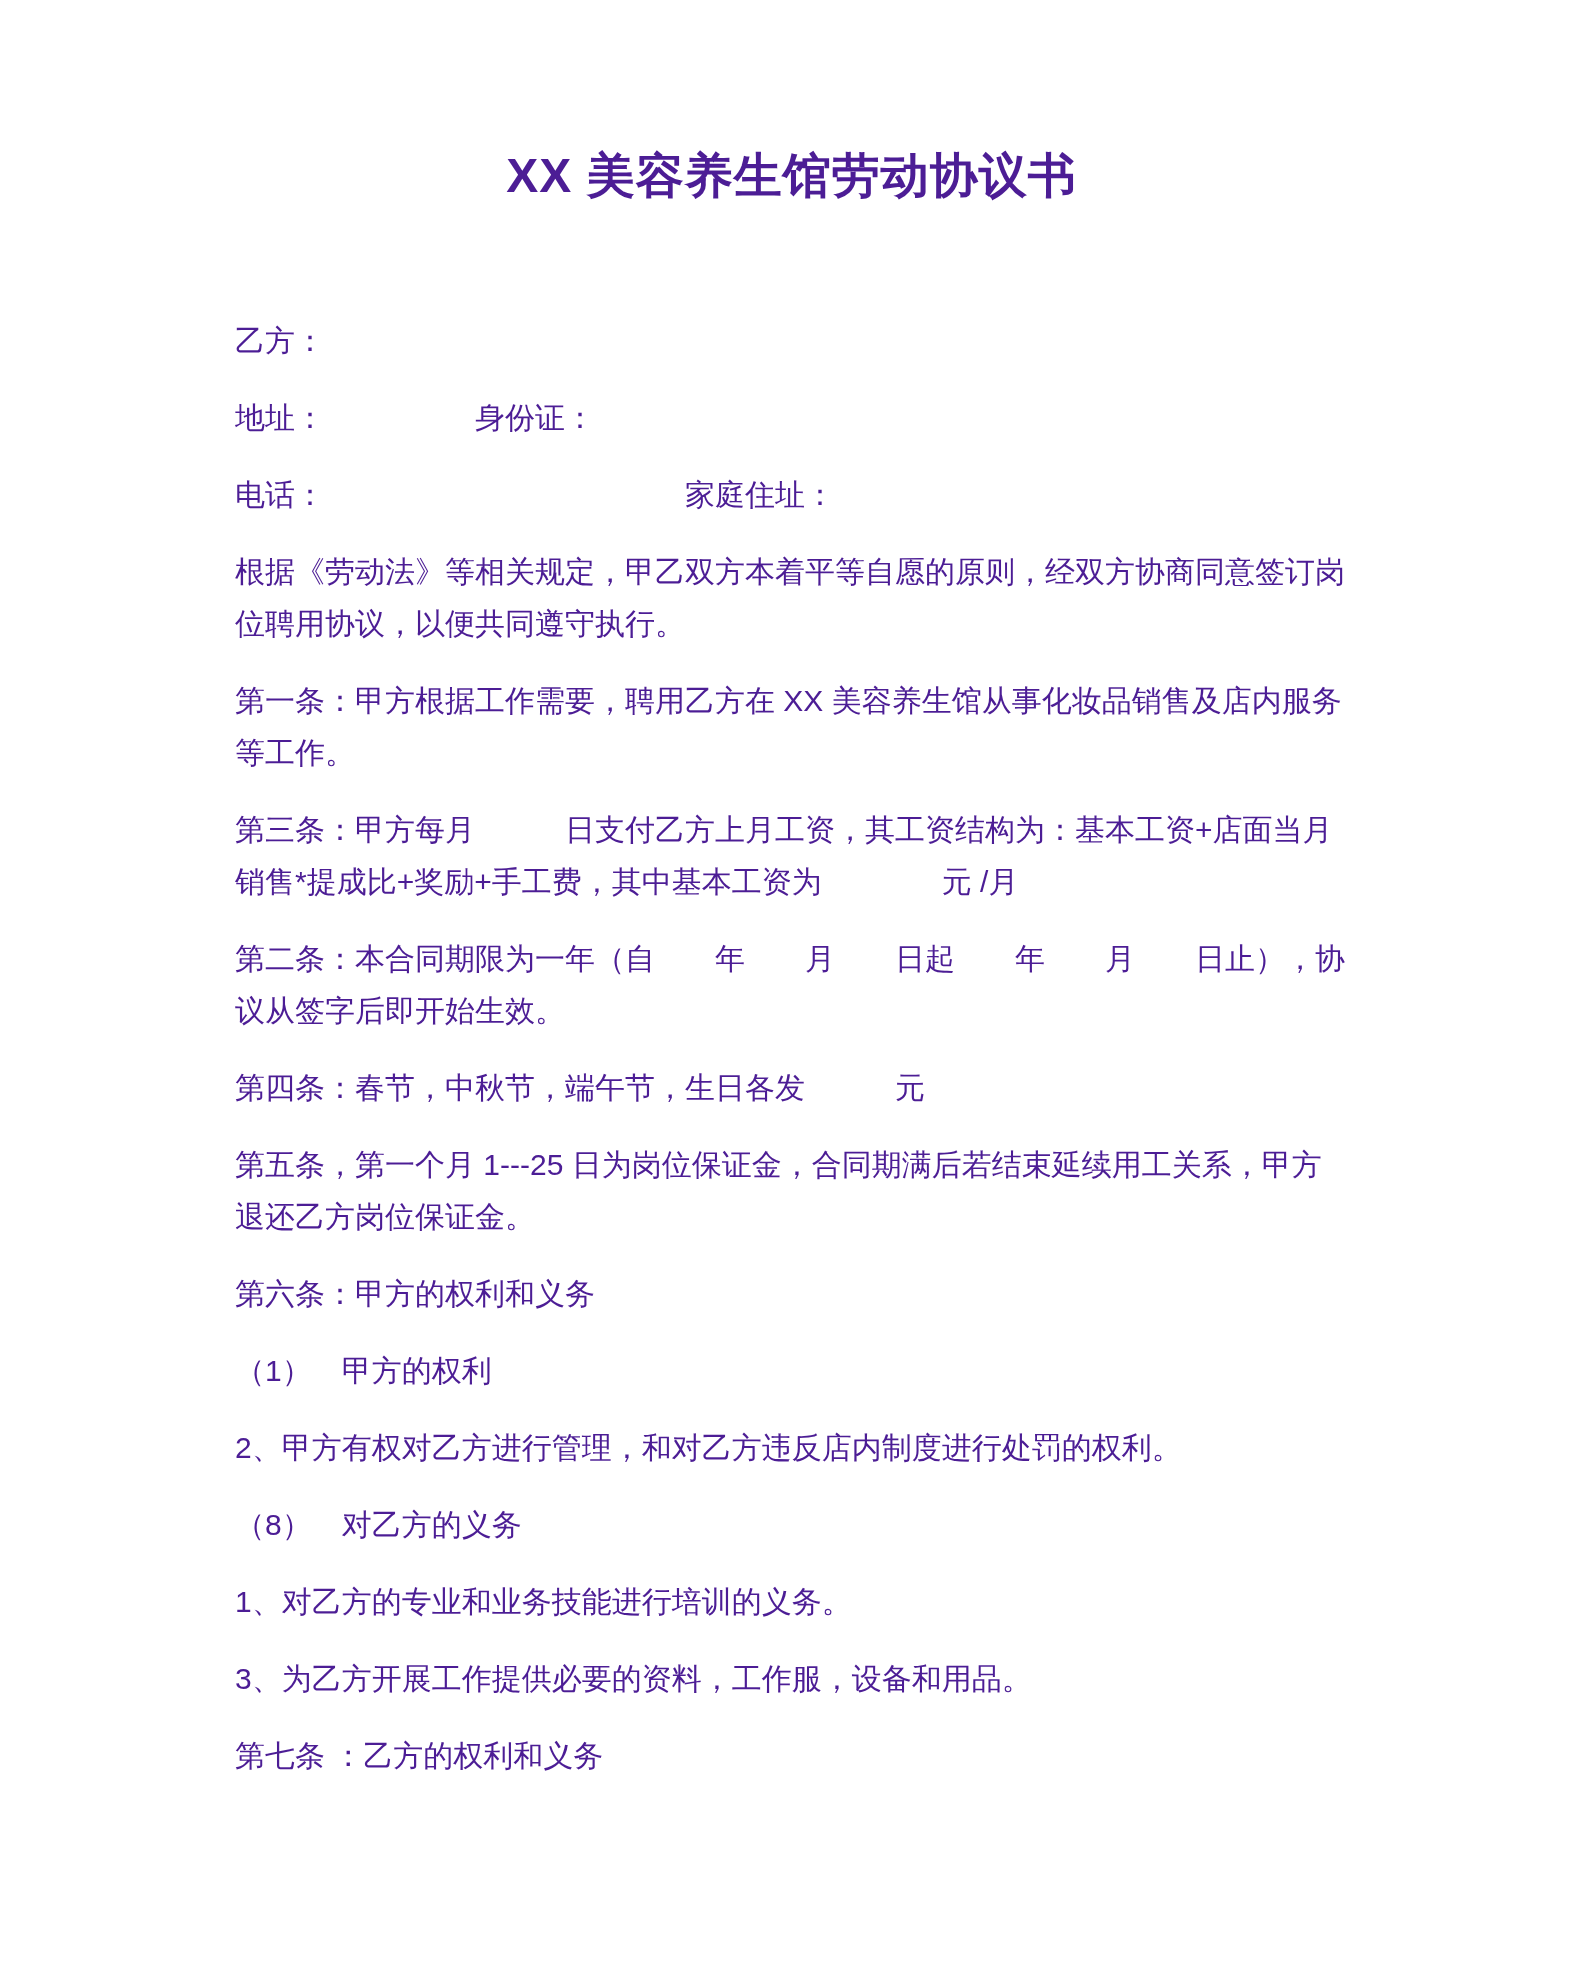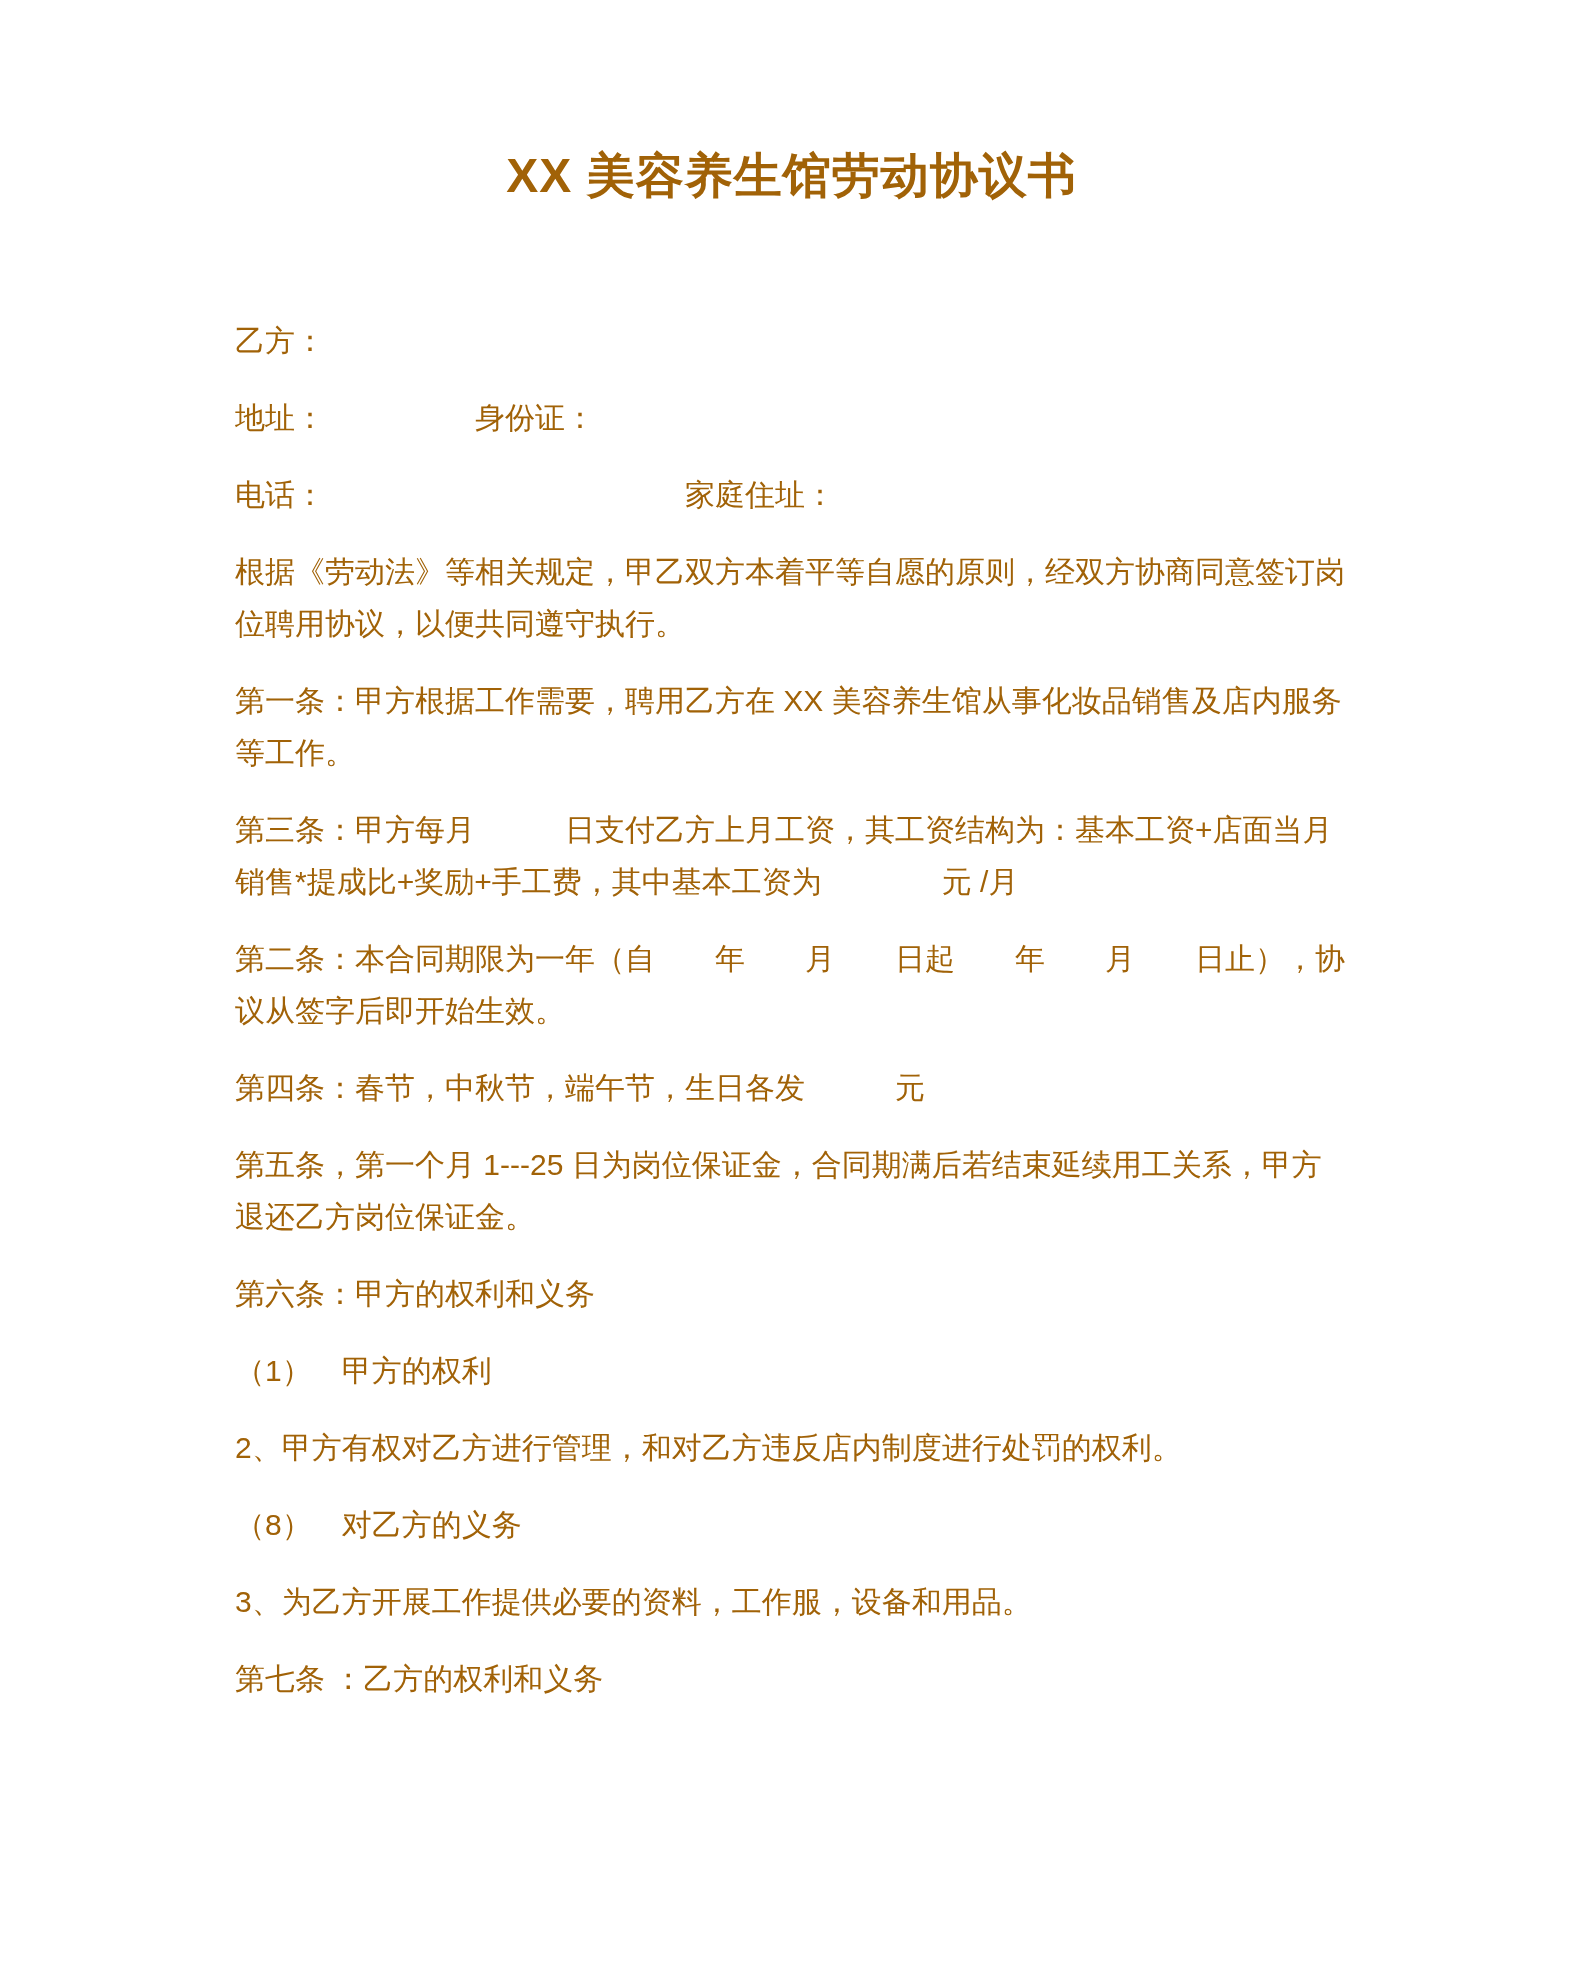--- a/index.html
+++ b/index.html
@@ -7,21 +7,21 @@
     padding: 0;
     background: #ffffff;
   }
   .page {
     position: relative;
     width: 1587px;
     height: 1970px;
     background: #ffffff;
     overflow: hidden;
     font-family: "Liberation Sans", sans-serif;
-    color: #a16207;
+    color: #4c1d95;
   }
   .content {
     position: absolute;
     left: 235px;
     top: 0;
     width: 1113px;
   }
   .doc-title {
     margin: 145px 0 108px 0;
     font-size: 48px;
@@ -54,17 +54,18 @@
         <p>根据《劳动法》等相关规定，甲乙双方本着平等自愿的原则，经双方协商同意签订岗位聘用协议，以便共同遵守执行。</p>
         <p>第一条：甲方根据工作需要，聘用乙方在 XX 美容养生馆从事化妆品销售及店内服务等工作。</p>
         <p>第三条：甲方每月　　　日支付乙方上月工资，其工资结构为：基本工资+店面当月销售*提成比+奖励+手工费，其中基本工资为　　　　元 /月</p>
         <p>第二条：本合同期限为一年（自　　年　　月　　日起　　年　　月　　日止），协议从签字后即开始生效。</p>
         <p>第四条：春节，中秋节，端午节，生日各发　　　元</p>
         <p>第五条，第一个月 1---25 日为岗位保证金，合同期满后若结束延续用工关系，甲方退还乙方岗位保证金。</p>
         <p>第六条：甲方的权利和义务</p>
         <p>（1）　甲方的权利</p>
         <p>2、甲方有权对乙方进行管理，和对乙方违反店内制度进行处罚的权利。</p>
         <p>（8）　对乙方的义务</p>
+        <p>1、对乙方的专业和业务技能进行培训的义务。</p>
         <p>3、为乙方开展工作提供必要的资料，工作服，设备和用品。</p>
         <p>第七条 ：乙方的权利和义务</p>
       </div>
   </main>
 </div>
 
 </body></html>

